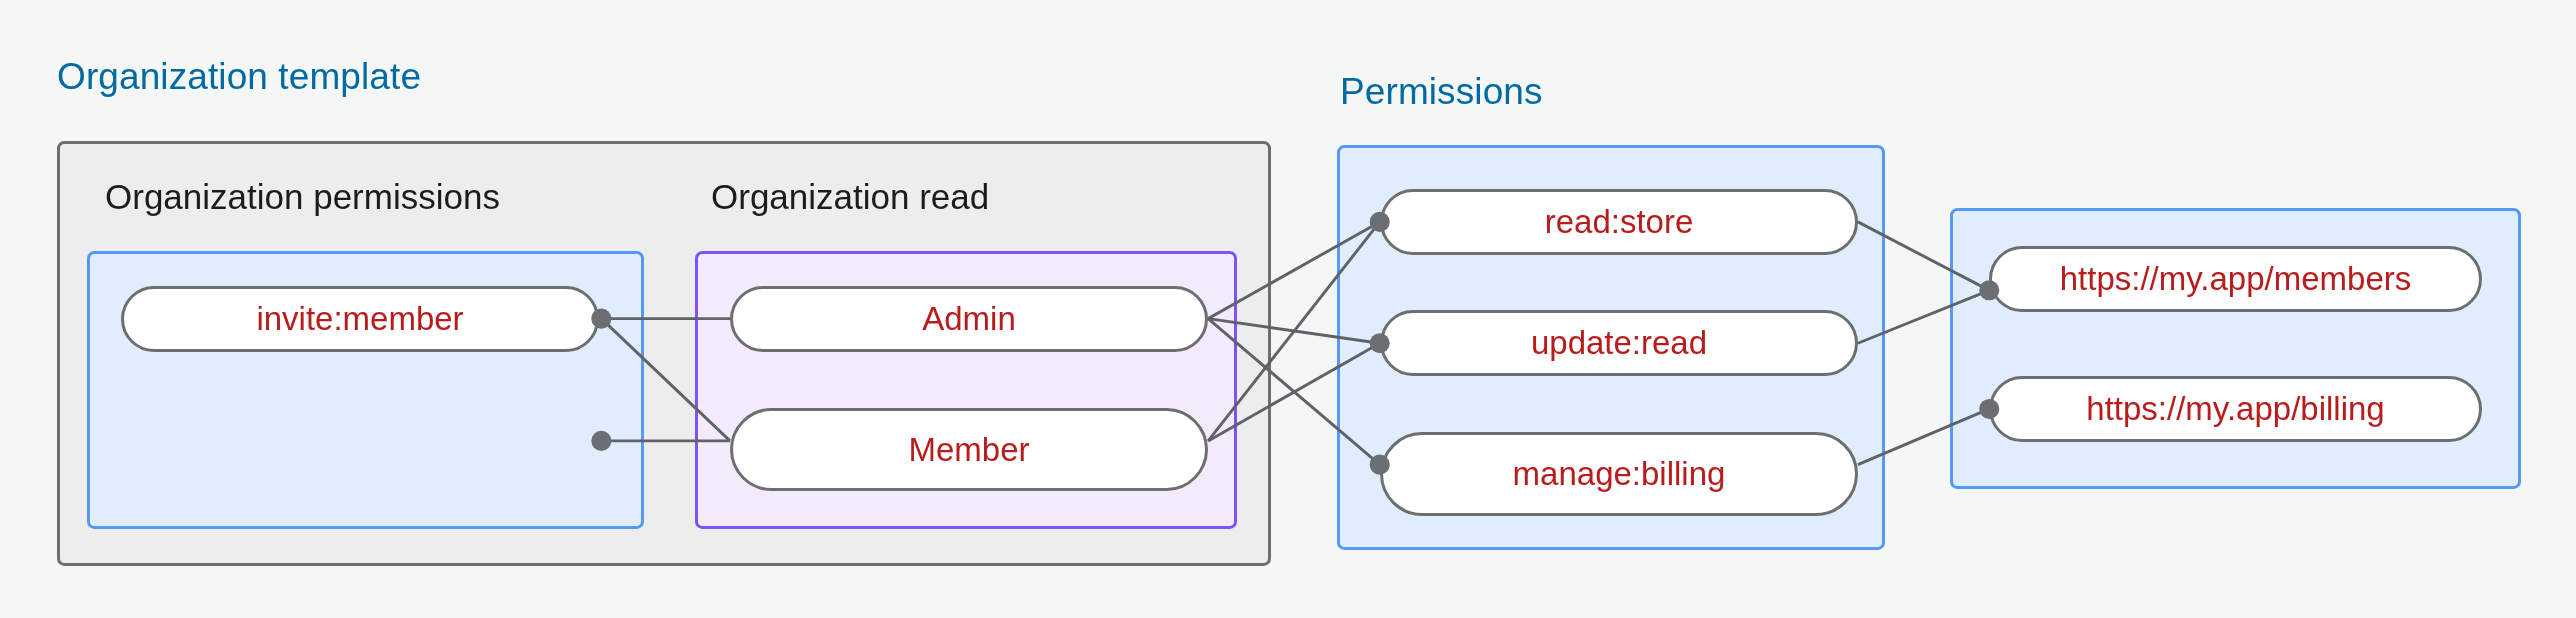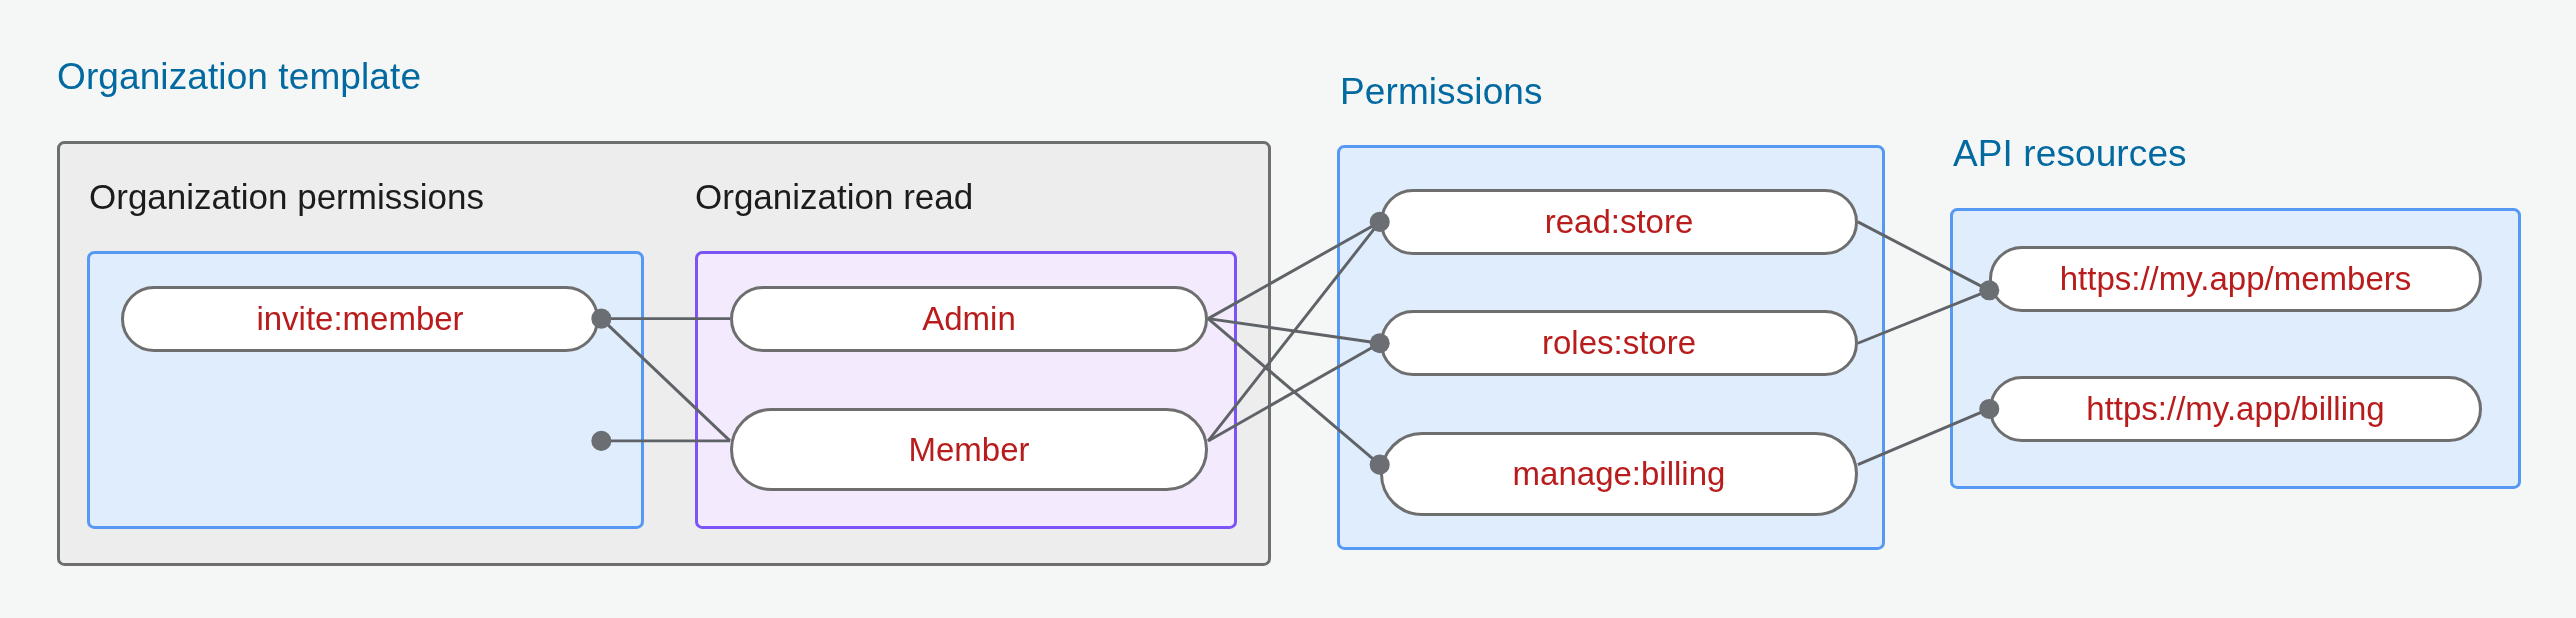--- a/index.html
+++ b/index.html
@@ -48,20 +48,21 @@
     border: 3.7px solid #7b53f7;
   }
 
   
   .section-title {
     position: absolute;
     font-size: 35px;
     line-height: 1;
     color: #1c1c1c;
     white-space: nowrap;
+    margin-left: 16px;
   }
 
   
   .pill {
     position: absolute;
     box-sizing: border-box;
     background: #ffffff;
     border: 3.7px solid #6e6e6e;
     border-radius: 912px;
     display: flex;
@@ -86,21 +87,20 @@
 </style>
 </head>
 <body>
 
 <div id="stage">
 
   <div class="group-title" style="left:57px; top:58px;">Organization template</div>
 
   <div class="group-title" style="left:1340px; top:73px;">Permissions</div>
 
-  <div class="group-title" style="left:1953px; top:135px;">API resources</div>
 
   <div class="box box-outer" style="left:57px; top:141px; width:1214px; height:425px;"></div>
 
   <div class="section-title" style="left:89px; top:179px;">Organization permissions</div>
 
   <div class="section-title" style="left:695px; top:179px;">Organization read</div>
 
   <div class="box box-blue" style="left:87px; top:251px; width:557px; height:278px;"></div>
 
   <div class="pill" style="left:121px; top:286px; width:478px; height:66px;">invite:member</div>
@@ -109,21 +109,21 @@
   <div class="box box-purple" style="left:695px; top:251px; width:542px; height:278px;"></div>
 
   <div class="pill" style="left:730px; top:286px; width:478px; height:66px;">Admin</div>
 
   <div class="pill" style="left:730px; top:408px; width:478px; height:83px;">Member</div>
 
   <div class="box box-blue" style="left:1337px; top:145px; width:548px; height:405px;"></div>
 
   <div class="pill" style="left:1380px; top:189px; width:478px; height:66px;">read:store</div>
 
-  <div class="pill" style="left:1380px; top:310px; width:478px; height:66px;">roles:store</div>
+  <div class="pill" style="left:1380px; top:310px; width:478px; height:66px;">update:read</div>
 
   <div class="pill" style="left:1380px; top:432px; width:478px; height:84px;">manage:billing</div>
 
   <div class="box box-blue" style="left:1950px; top:208px; width:571px; height:281px;"></div>
 
   <div class="pill" style="left:1989px; top:246px; width:493px; height:66px;">https://my.app/members</div>
 
   <div class="pill" style="left:1989px; top:376px; width:493px; height:66px;">https://my.app/billing</div>
 
   <svg id="edges" viewBox="0 0 2823 678">

